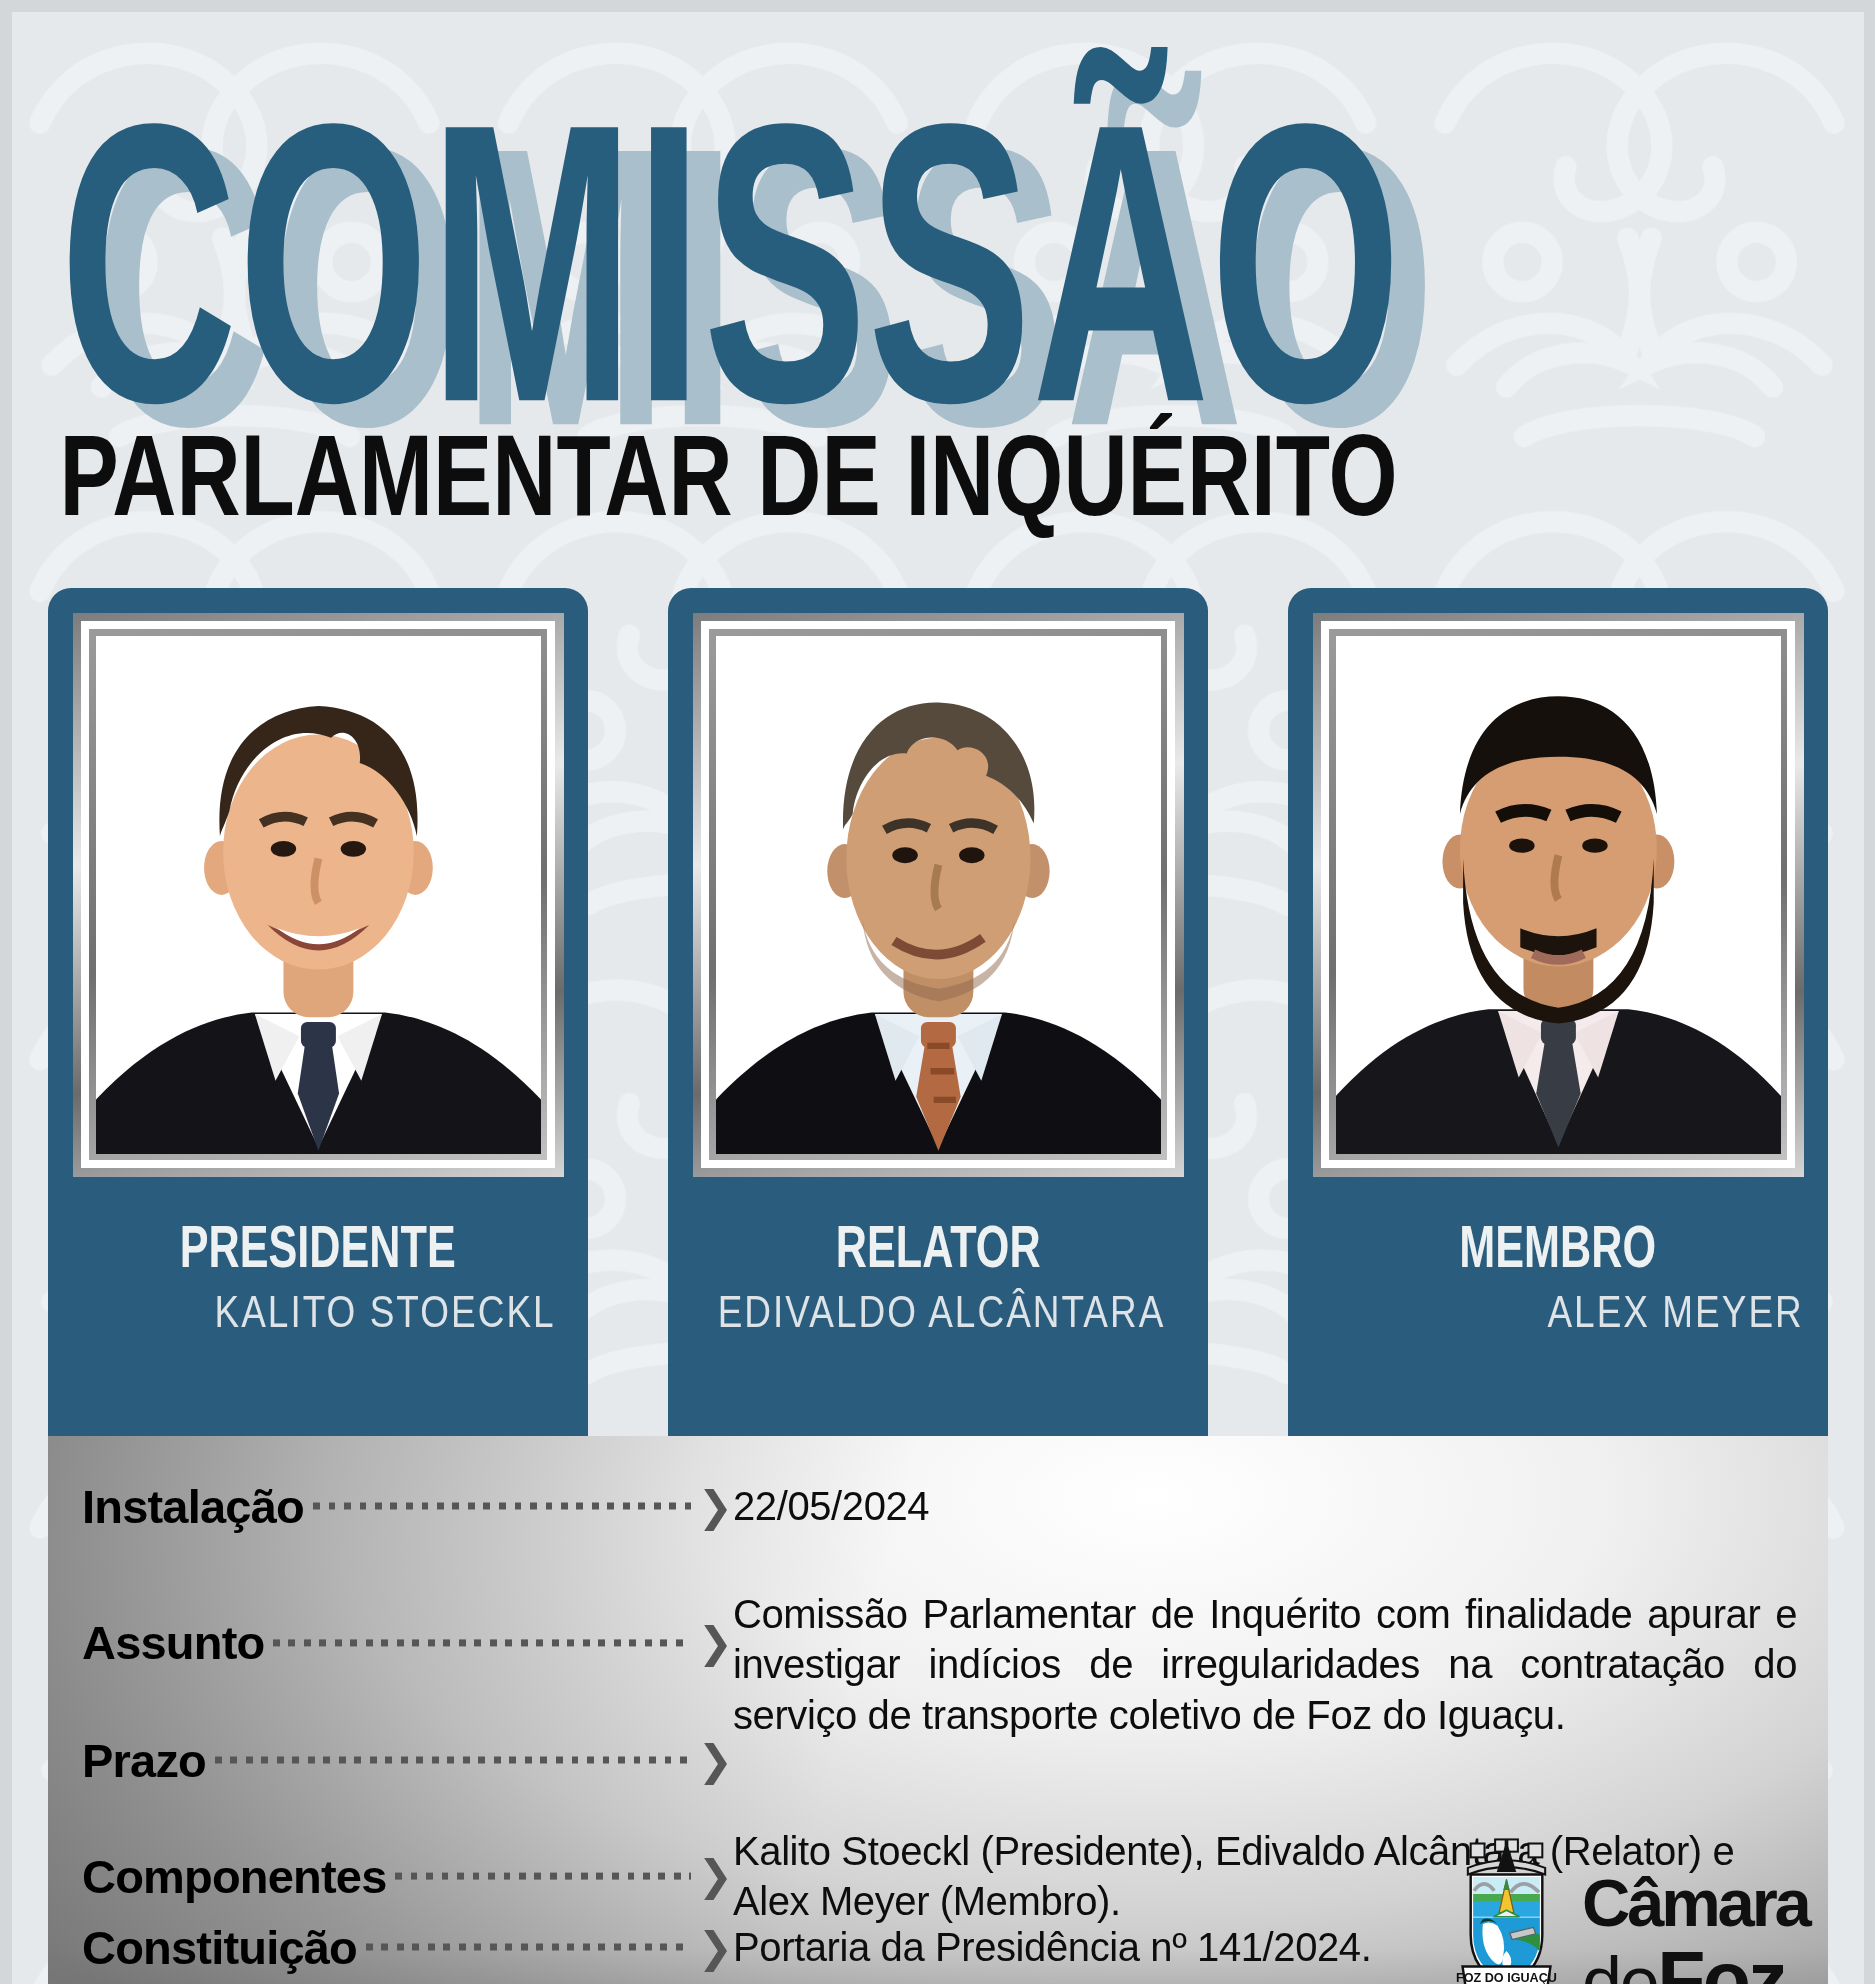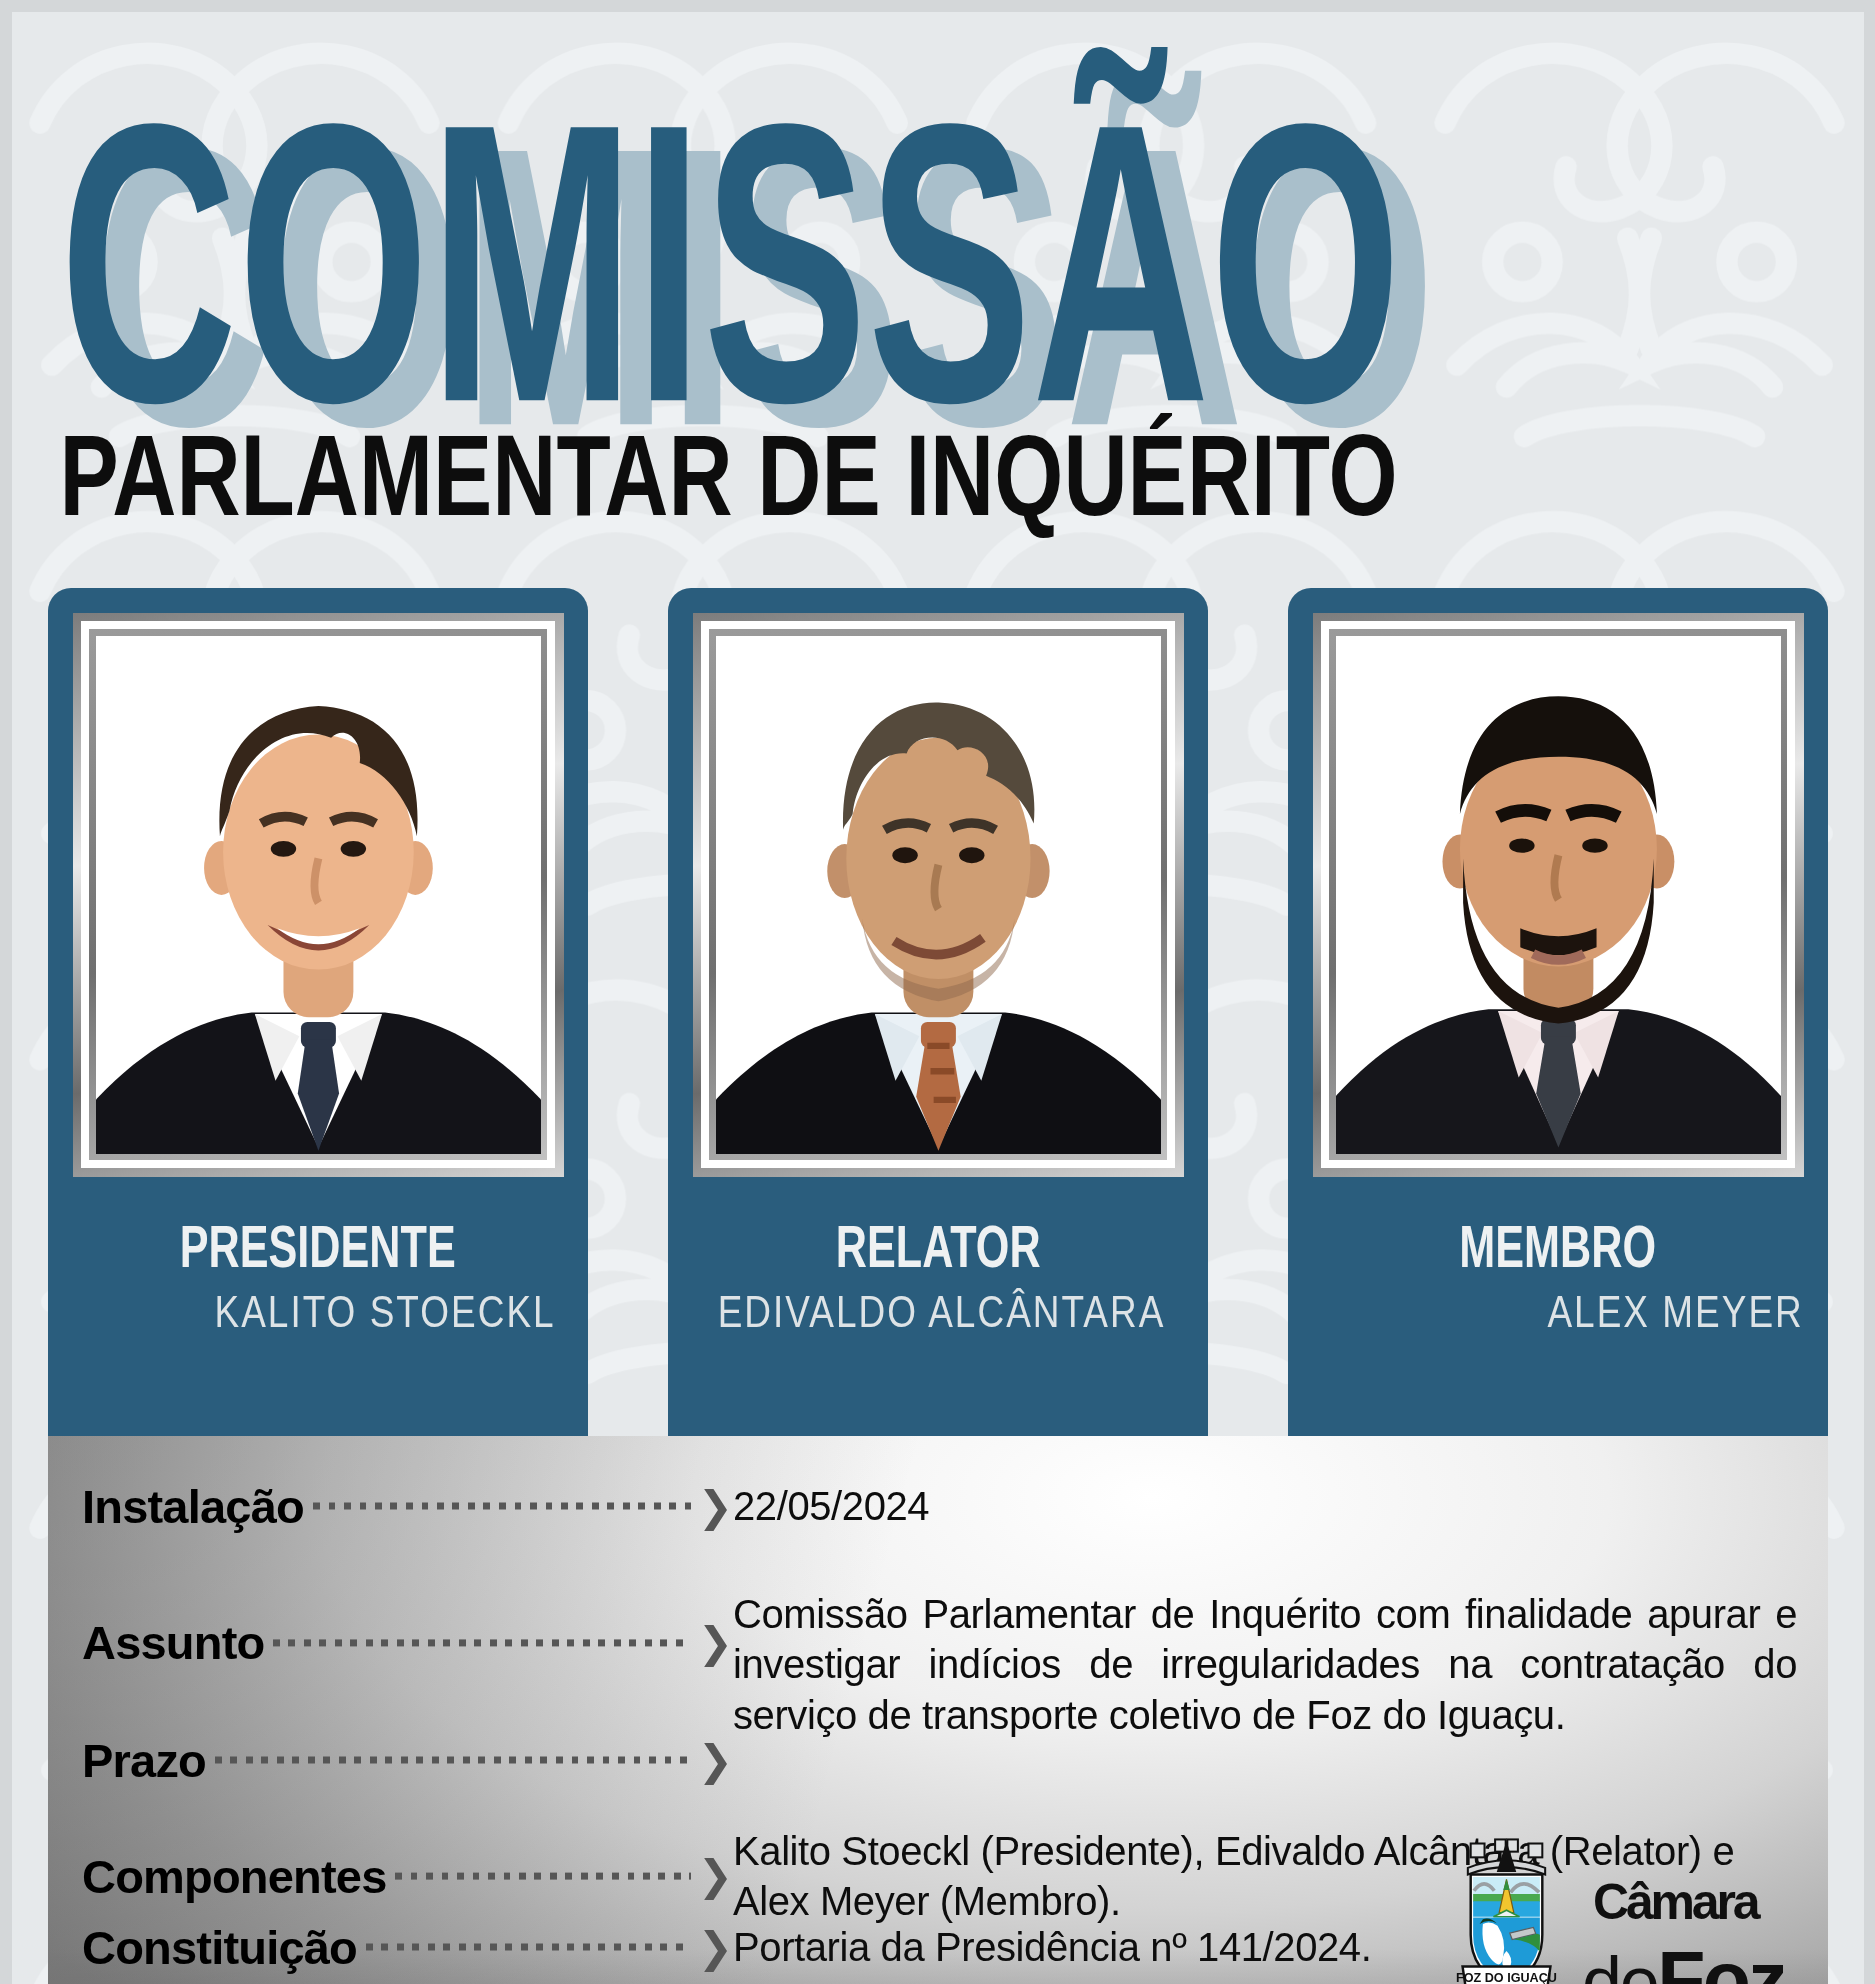--- a/index.html
+++ b/index.html
@@ -48,21 +48,21 @@
     background:repeating-linear-gradient(90deg,#565656 0 6.7px,transparent 6.7px 15.5px);}
   .arrow-icon{font-family:"DejaVu Sans",sans-serif;font-size:42px;font-weight:700;color:#565656;line-height:42px;}
   .row-value{flex:1;font-size:40px;line-height:1.26;color:#0d0d0d;letter-spacing:-0.4px;}
   .row-value.justify{text-align:justify;margin-top:44px;}
   .r1{top:70px;} .r2{top:207px;} .r3{top:324px;} .r4{top:408px;margin-top:32px;} .r5{top:511px;}
 
   
   .logo-block{position:absolute;left:1397px;top:401px;width:405px;height:191px;}
   .crest{position:absolute;left:0;top:0;width:123px;height:175px;}
   .wordmark{position:absolute;left:137px;top:32px;color:#101010;}
-  .wm-camara{font-size:50px;font-weight:700;letter-spacing:-3.2px;line-height:67px;margin-left:11px;}
+  .wm-camara{font-size:67px;font-weight:700;letter-spacing:-3.2px;line-height:67px;}
   .wm-line2{display:flex;align-items:baseline;margin-top:-2.4px;}
   .wm-de{font-size:72px;font-weight:400;letter-spacing:-2.4px;}
   .wm-foz{font-size:79px;font-weight:700;letter-spacing:-2.8px;}
 </style>
 </head>
 <body>
 
 <div class="poster">
 
   <svg class="bg-pattern" width="1876" height="2089" viewBox="0 0 4725 5263">

